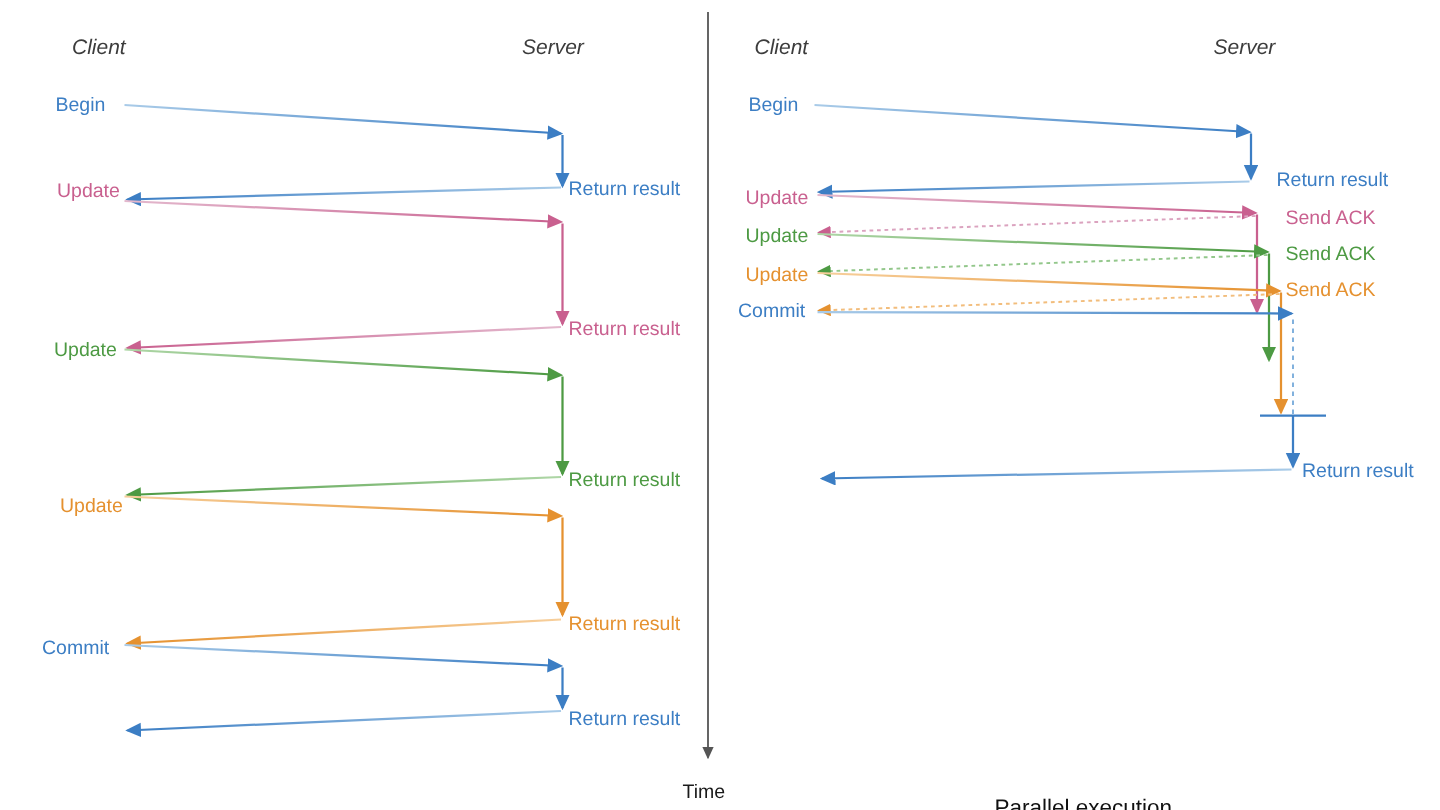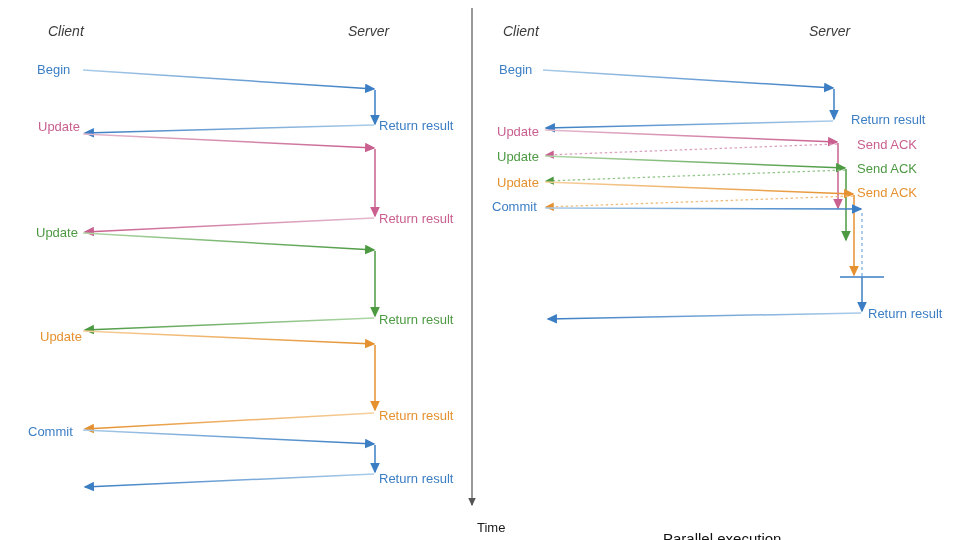--- a/index.html
+++ b/index.html
@@ -170,21 +170,21 @@
   <div class="lbl" style="left:40px; top:330px; color:#e5912f;">Update</div>
   <div class="lbl" style="left:28px; top:425px; color:#3c7ec4;">Commit</div>
 
   <div class="lbl" style="left:379px; top:119px; color:#3c7ec4;">Return result</div>
   <div class="lbl" style="left:379px; top:212px; color:#c9608f;">Return result</div>
   <div class="lbl" style="left:379px; top:313px; color:#4d9a43;">Return result</div>
   <div class="lbl" style="left:379px; top:409px; color:#e5912f;">Return result</div>
   <div class="lbl" style="left:379px; top:472px; color:#3c7ec4;">Return result</div>
 
 
-  <div class="lbl timelbl" style="left:477px; top:521px;text-align:right;">Time</div>
+  <div class="lbl timelbl" style="left:455px; top:521px;text-align:right;">Time</div>
 
   <div class="lbl actor" style="left:503px; top:24px;">Client</div>
   <div class="lbl actor" style="left:809px; top:24px;">Server</div>
 
   <div class="lbl" style="left:499px; top:63px; color:#3c7ec4;">Begin</div>
   <div class="lbl" style="left:497px; top:125px; color:#c9608f;">Update</div>
   <div class="lbl" style="left:497px; top:150px; color:#4d9a43;">Update</div>
   <div class="lbl" style="left:497px; top:176px; color:#e5912f;">Update</div>
   <div class="lbl" style="left:492px; top:200px; color:#3c7ec4;">Commit</div>
 

